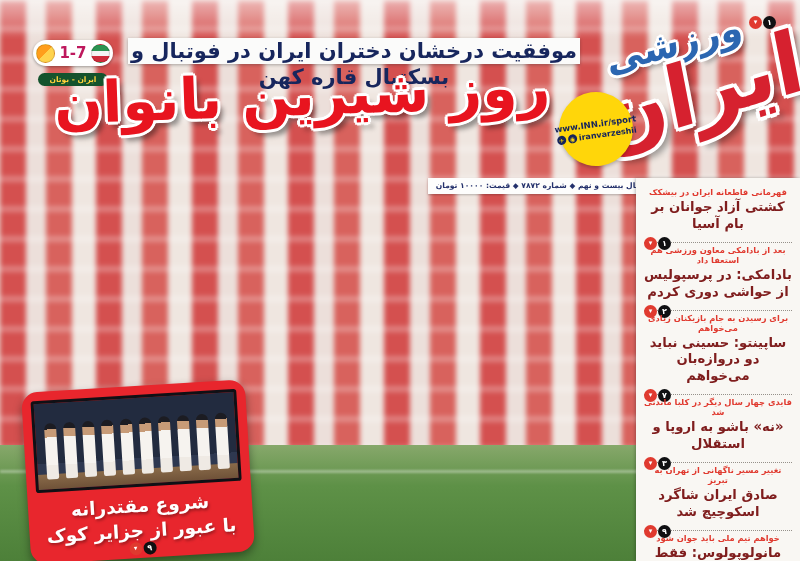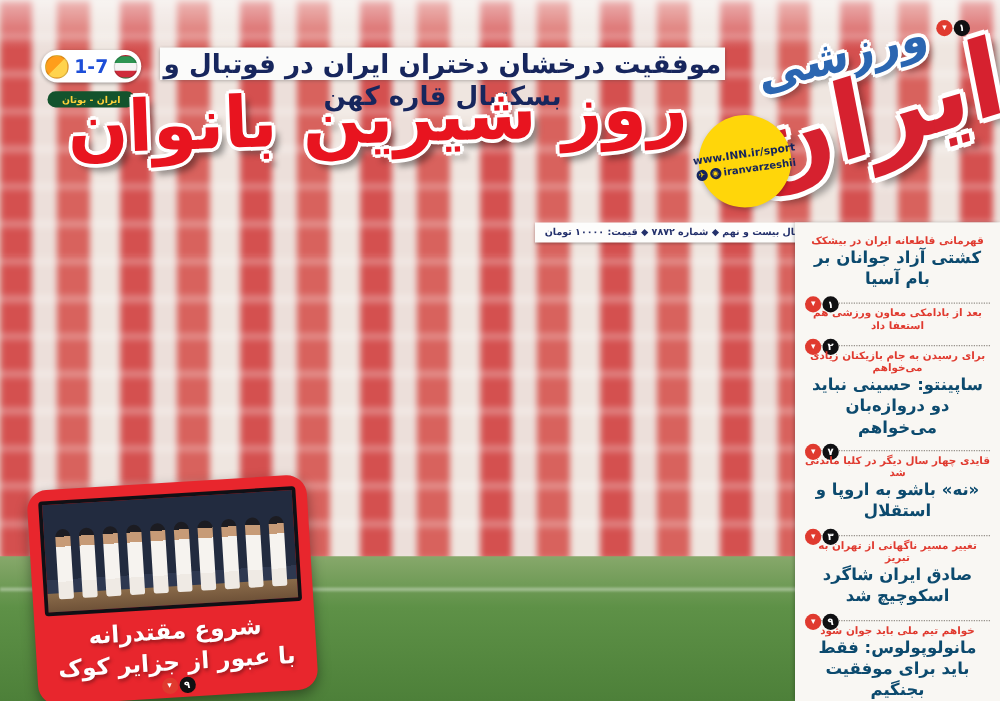--- a/index.html
+++ b/index.html
@@ -42,21 +42,21 @@
 
   
   .top-banner{position:absolute;top:38px;left:128px;width:452px;height:26px;background:#fbfbfa;
     color:#17265d;font-size:21px;font-weight:bold;line-height:26px;text-align:center;box-shadow:0 1px 3px rgba(0,0,0,.3);}
   .scorebox{position:absolute;top:40px;left:33px;width:80px;}
   .score-pill{height:26px;background:#fff;border-radius:14px;display:flex;align-items:center;justify-content:space-between;
     padding:0 3px;box-shadow:0 1px 3px rgba(0,0,0,.35);direction:ltr;}
   .flag{width:19px;height:19px;border-radius:50%;border:1px solid rgba(0,0,0,.15);}
   .flag-bhutan{background:linear-gradient(135deg,#ff9e1b 0 48%,#ffd34d 48%);}
   .flag-iran{background:linear-gradient(180deg,#2c9452 0 33%,#f4f4f4 33% 66%,#cf2b3a 66%);}
-  .score{color:#1d4ed8;font-weight:bold;font-size:15px;direction:ltr;}
+  .score{color:#be185d;font-weight:bold;font-size:15px;direction:ltr;}
   .teams-pill{margin:7px auto 0;width:70px;height:13px;background:#14532d;border-radius:7px;
     color:#ffd23a;font-size:7.5px;font-weight:bold;line-height:13px;text-align:center;}
 
   
   .headline{position:absolute;top:66px;left:38px;width:528px;text-align:center;transform:rotate(-2deg);}
   .headline-text{display:inline-block;color:#e8141f;font-size:57px;font-weight:bold;line-height:1.05;
     text-shadow:-3px 0 #fff,3px 0 #fff,0 -3px #fff,0 3px #fff,-2px -2px #fff,2px 2px #fff,2px -2px #fff,-2px 2px #fff,5px 6px 5px rgba(0,0,0,.4);}
   .hl-badge{position:absolute;top:16px;right:24px;}
 
   
@@ -64,21 +64,21 @@
   .pbadge .prd{width:13px;height:13px;border-radius:50%;background:#e03a2f;color:#fff;font-size:7px;line-height:13px;text-align:center;}
   .pbadge .pbk{width:13px;height:13px;border-radius:50%;background:#101012;color:#fff;font-size:8px;line-height:13px;text-align:center;font-weight:bold;}
 
   
   .sidebar{position:absolute;top:178px;right:0;width:164px;bottom:0;background:#f9f7f3;
     display:flex;flex-direction:column;justify-content:space-between;padding:7px 8px 6px;box-shadow:-1px 0 3px rgba(0,0,0,.25);}
   .sb-item{position:relative;text-align:center;padding:2px 0 9px;border-bottom:1.5px dotted #96918a;}
   .sb-item:last-child{border-bottom:none;}
   .sb-kicker{color:#e03a2f;font-size:8.3px;font-weight:bold;margin-bottom:2px;}
   .sb-kicker:empty{display:none;}
-  .sb-head{color:#0c4a6e;font-size:13.2px;font-weight:bold;line-height:1.28;}
+  .sb-head{color:#7f1d1d;font-size:13.2px;font-weight:bold;line-height:1.28;}
   .sb-item .pbadge{position:absolute;left:0;bottom:-8px;}
   .sb-item:last-child .pbadge{bottom:0;}
 
   
   .bottom-box{position:absolute;left:26px;top:386px;width:224px;background:#e8262d;border-radius:16px;
     padding:9px 9px 14px;transform:rotate(-3.5deg);box-shadow:0 4px 10px rgba(0,0,0,.4);}
   .inset{height:92px;background:linear-gradient(#222b3f 0 70%,#2e3850 70%);border:3px solid #101015;border-radius:3px;
     position:relative;overflow:hidden;}
   .inset-floor{position:absolute;left:0;right:0;bottom:0;height:15px;background:linear-gradient(#8a6b4a,#6f5238);}
   .inset-team{position:absolute;left:0;right:0;bottom:10px;display:flex;justify-content:space-around;align-items:flex-end;padding:0 5px;}
@@ -180,20 +180,21 @@
       <div class="sb-kicker">قهرمانی قاطعانه ایران در بیشکک</div>
       <div class="sb-head">کشتی آزاد جوانان بر بام آسیا</div>
       <div class="pbadge">
         <span class="prd">▾</span>
         <span class="pbk">۱</span>
       </div>
     </div>
 
     <div class="sb-item">
       <div class="sb-kicker">بعد از بادامکی معاون ورزشی هم استعفا داد</div>
+      <div class="sb-head">بادامکی: در پرسپولیس از حواشی دوری کردم</div>
       <div class="pbadge">
         <span class="prd">▾</span>
         <span class="pbk">۲</span>
       </div>
     </div>
 
     <div class="sb-item">
       <div class="sb-kicker">برای رسیدن به جام بازیکنان زیادی می‌خواهم</div>
       <div class="sb-head">ساپینتو: حسینی نباید دو دروازه‌بان می‌خواهم</div>
       <div class="pbadge">

